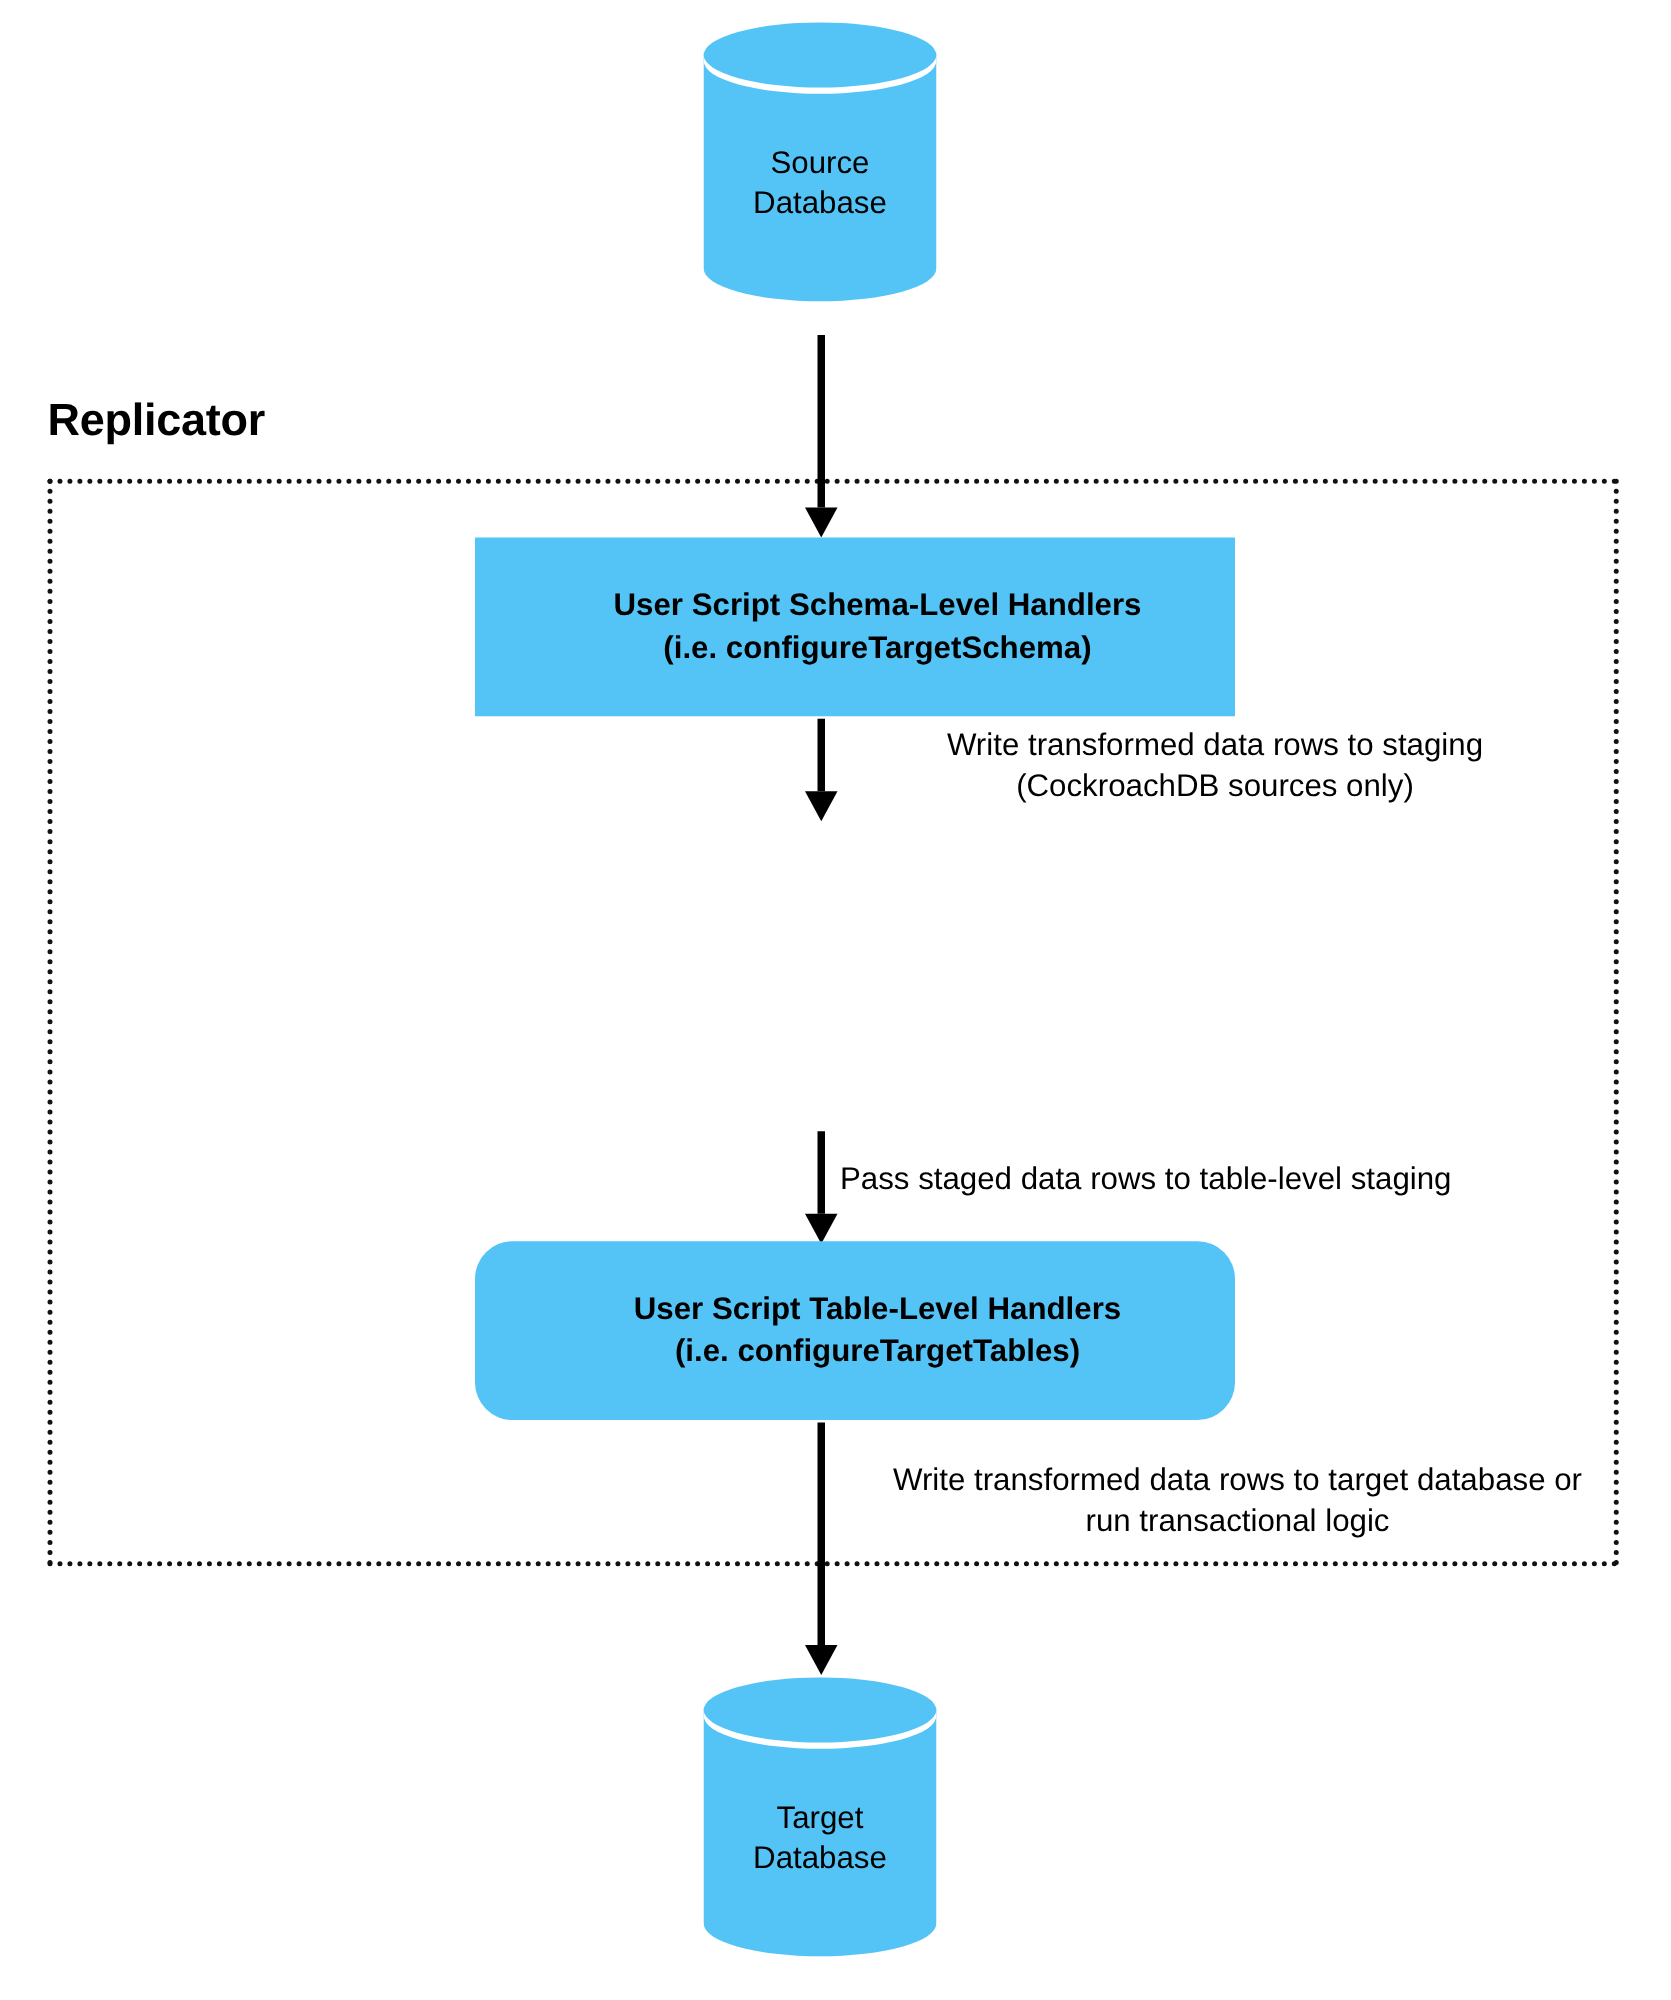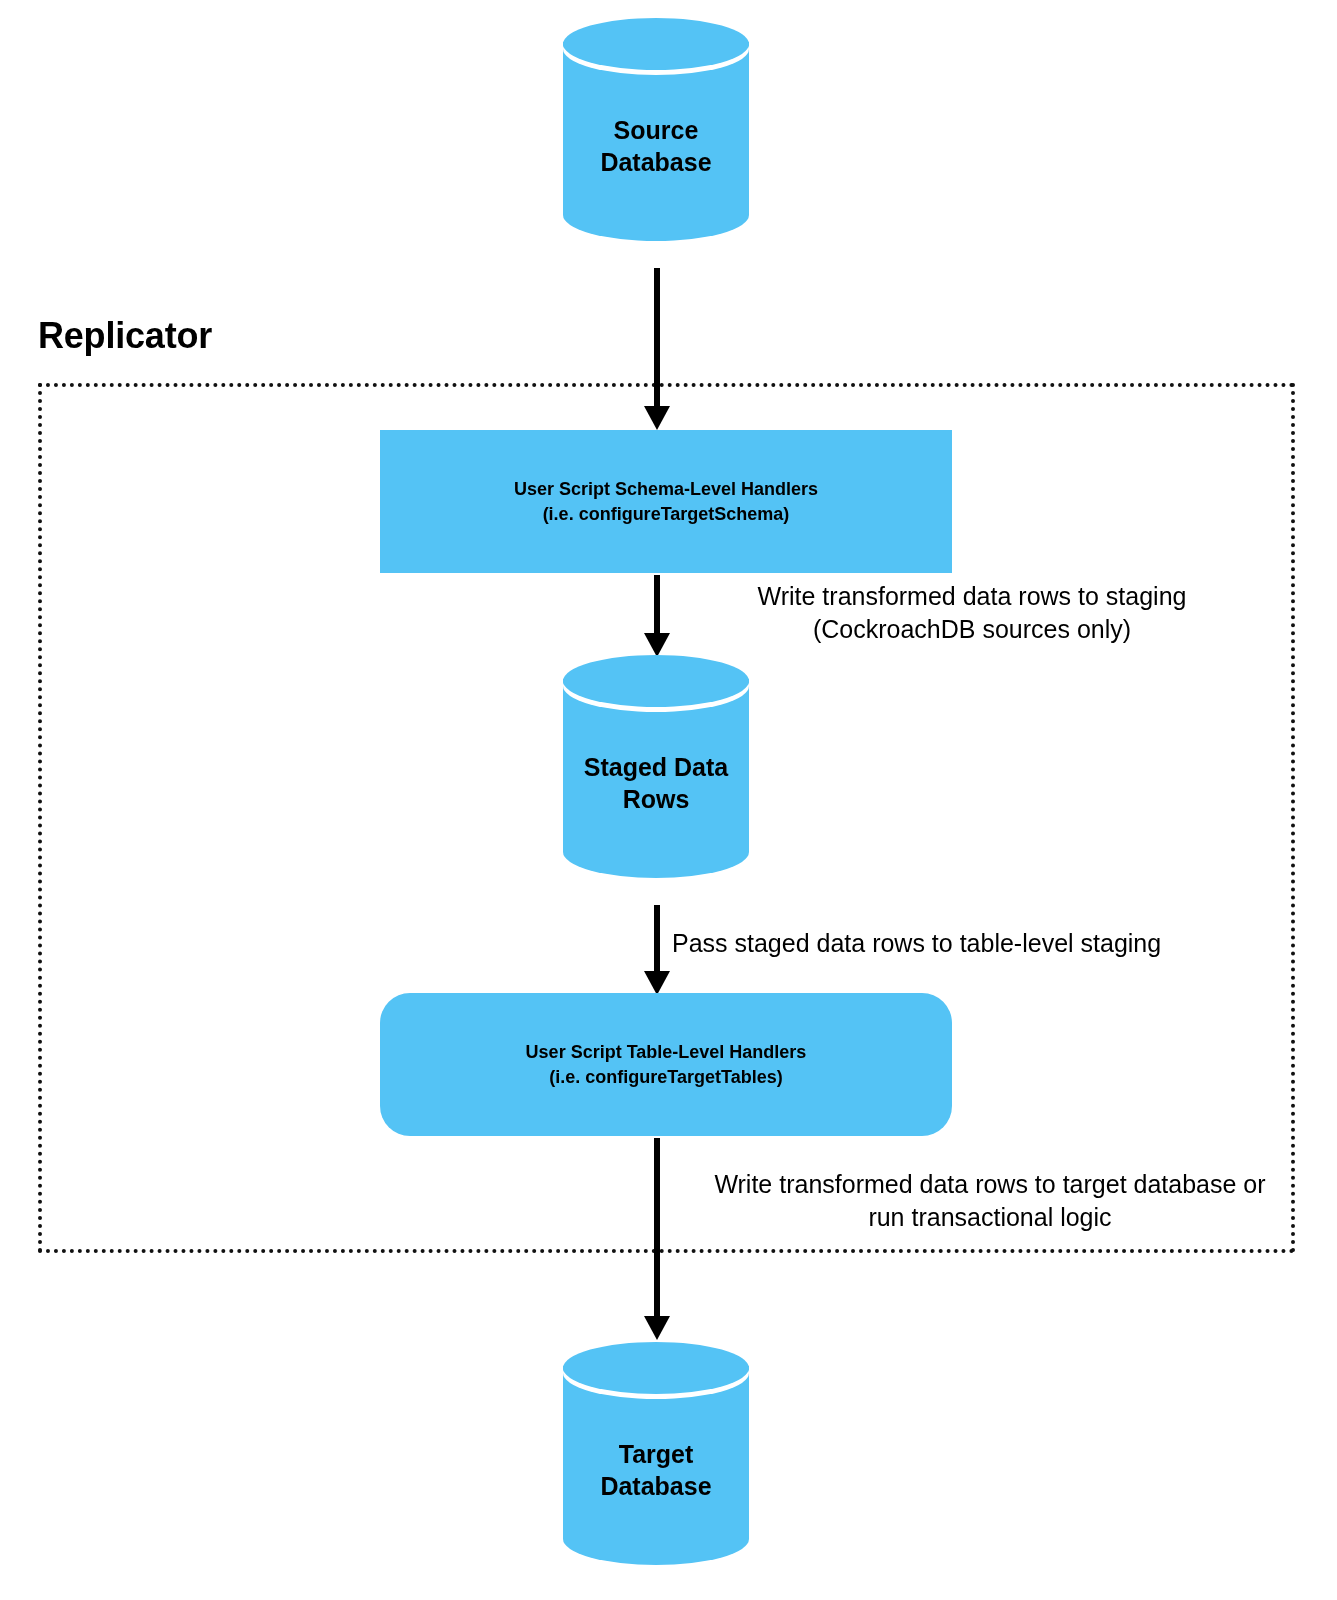--- a/index.html
+++ b/index.html
@@ -65,45 +65,46 @@
     border-radius: 50% / 50%;
     box-shadow: 0 5px 0 0 #ffffff;
   }
   .cyl-label {
     position: absolute;
     left: 0;
     width: 186px;
     top: 96px;
     text-align: center;
     font-size: 25px;
-    font-weight: bold;
+    font-weight: normal;
     line-height: 1.28;
     color: #000000;
     z-index: 3;
   }
 
   #cyl-source   { left: 563px; top: 18px; height: 248px; }
   #cyl-staged   { left: 563px; top: 655px; height: 248px; }
   #cyl-target   { left: 563px; top: 1342px; height: 248px; }
 
   
   .proc-box {
     position: absolute;
     width: 572px;
     height: 143px;
     left: 380px;
     background: #54c3f5;
     display: flex;
     align-items: center;
     justify-content: center;
     text-align: center;
-    font-size: 18px;
+    font-size: 25px;
     font-weight: bold;
     line-height: 1.35;
     color: #000000;
+    padding-left: 36px;
   }
   #box-schema { top: 430px; }
   #box-table  { top: 993px; border-radius: 30px; }
 
   
   .arrow {
     position: absolute;
     left: 651px;
     width: 12px;
   }
@@ -177,26 +178,20 @@
   <div class="proc-box" id="box-schema" style="white-space: pre-line;">User Script Schema-Level Handlers
 (i.e. configureTargetSchema)</div>
 
   <div class="arrow" id="arrow-2">
     <div class="shaft"></div>
     <div class="head"></div>
   </div>
   <div class="edge-label" id="lbl-2" style="white-space: pre-line;">Write transformed data rows to staging
 (CockroachDB sources only)</div>
 
-  <div class="cylinder" id="cyl-staged">
-    <div class="cyl-body"></div>
-    <div class="cyl-top"></div>
-    <div class="cyl-label" style="white-space: pre-line;">Staged Data
-Rows</div>
-  </div>
 
   <div class="arrow" id="arrow-3">
     <div class="shaft"></div>
     <div class="head"></div>
   </div>
   <div class="edge-label" id="lbl-3" style="white-space: pre-line;">Pass staged data rows to table-level staging</div>
 
   <div class="proc-box" id="box-table" style="white-space: pre-line;">User Script Table-Level Handlers
 (i.e. configureTargetTables)</div>
 

